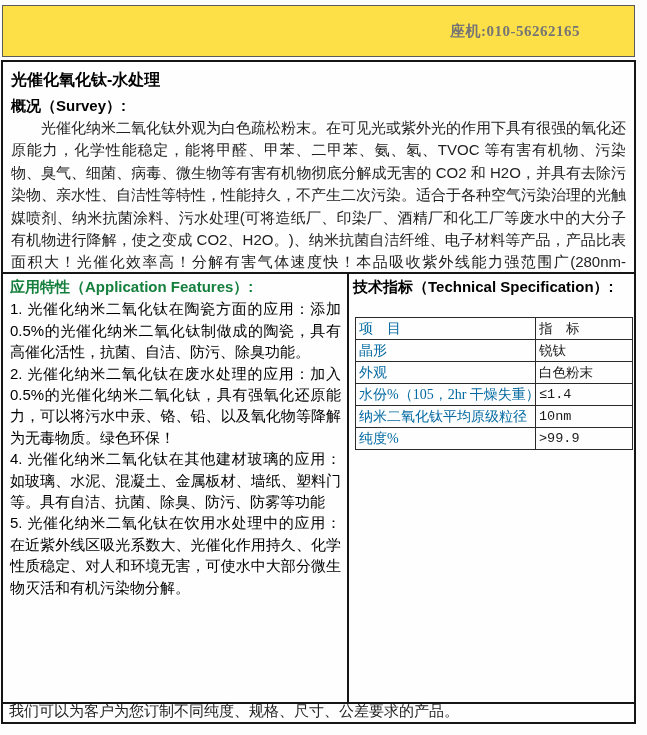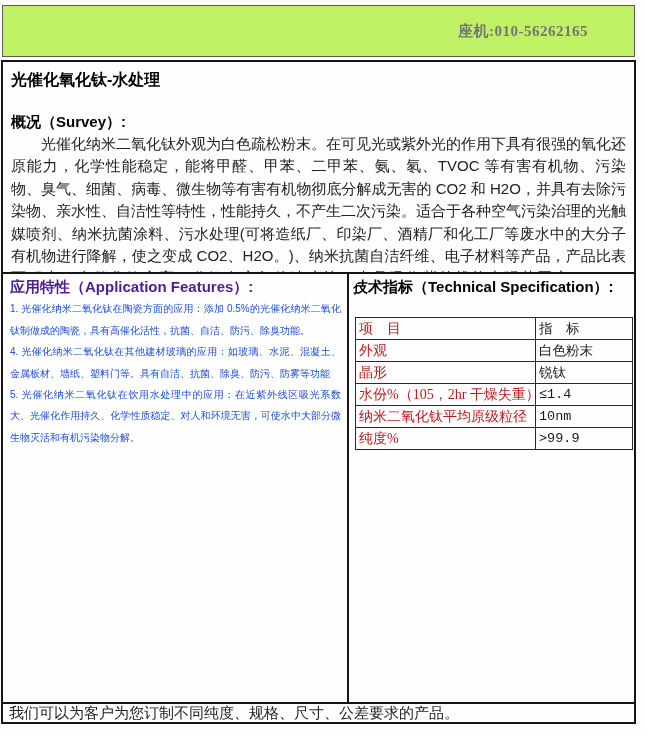--- a/index.html
+++ b/index.html
@@ -11,25 +11,25 @@
     overflow: hidden;
     position: relative;
   }
 
   
   .phone-bar {
     position: absolute;
     left: 2px; top: 5px;
     width: 633px; height: 52px;
     border: 1px solid #5a5a5a;
-    background: #bef264;
+    background: #fde047;
     display: flex;
     align-items: center;
     justify-content: flex-end;
-    padding-right: 20px;
+    padding-right: 28px;
     font-family: "Liberation Serif", serif;
     font-weight: bold;
     font-size: 15px;
     color: #757575;
     letter-spacing: .5px;
   }
   .phone-bar .sep { width: 26px; }
 
   
   .main-box {
@@ -53,21 +53,21 @@
     font-weight: bold;
     color: #000;
     line-height: 26px;
     margin-top: 2px;
   }
   .survey-heading {
     font-size: 15px;
     font-weight: bold;
     color: #000;
     line-height: 23px;
-    margin-top: 17px;
+    margin-top: 1px;
   }
   .survey-body {
     font-size: 15px;
     line-height: 22.4px;
     text-indent: 2em;
     text-align: justify;
     color: #222;
   }
 
   
@@ -79,34 +79,33 @@
   }
   .left-col {
     width: 346px;
     border-right: 2px solid #151515;
     padding: 2px 6px 0 7px;
     overflow: hidden;
   }
   .features-heading {
     font-size: 15px;
     font-weight: bold;
-    color: #4c1d95;
+    color: #15803d;
     line-height: 22px;
   }
   .feature-item {
-    font-size: 10px;
+    font-size: 15px;
     line-height: 21.4px;
     text-align: justify;
-    color: #1d4ed8;
+    color: #000000;
   }
   .right-col {
     flex: 1;
     padding: 2px 4px 17px 4px;
     overflow: hidden;
-    border-radius: 29px;
   }
   .specs-heading {
     font-size: 15px;
     font-weight: bold;
     color: #000;
     line-height: 22px;
   }
 
   
   .specs-table {
@@ -120,36 +119,37 @@
     border: 1px solid #2a2a2a;
     height: 22px;
     padding: 0 3px;
     vertical-align: middle;
     white-space: nowrap;
     overflow: hidden;
   }
   .specs-table .name-cell {
     width: 180px;
     font-family: "Liberation Serif", serif;
-    color: #b91c1c;
+    color: #0369a1;
   }
   .specs-table .value-cell {
     width: 97px;
     font-family: Liberation Mono, monospace;
     font-size: 13.5px;
     color: #1a1a1a;
   }
 
   
   .section-footer {
     flex: 1;
     border-top: 2px solid #151515;
     padding: 0 6px;
     display: flex;
     align-items: center;
+    font-family: Liberation Mono, monospace;
   }
   .footer-note {
     font-size: 15px;
     color: #222;
     line-height: 18px;
   }
 </style>
 </head>
 <body>
 
@@ -164,40 +164,41 @@
     <div class="page-title">光催化氧化钛-水处理</div>
     <div class="survey-heading">概况（Survey）:</div>
     <div class="survey-body">光催化纳米二氧化钛外观为白色疏松粉末。在可见光或紫外光的作用下具有很强的氧化还原能力，化学性能稳定，能将甲醛、甲苯、二甲苯、氨、氡、TVOC 等有害有机物、污染物、臭气、细菌、病毒、微生物等有害有机物彻底分解成无害的 CO2 和 H2O，并具有去除污染物、亲水性、自洁性等特性，性能持久，不产生二次污染。适合于各种空气污染治理的光触媒喷剂、纳米抗菌涂料、污水处理(可将造纸厂、印染厂、酒精厂和化工厂等废水中的大分子有机物进行降解，使之变成 CO2、H2O。)、纳米抗菌自洁纤维、电子材料等产品，产品比表面积大！光催化效率高！分解有害气体速度快！本品吸收紫外线能力强范围广(280nm-460nm)。</div>
   </div>
 
   <div class="section-cols">
 
     <div class="left-col">
       <div class="features-heading">应用特性（Application Features）:</div>
       <div class="feature-item">1. 光催化纳米二氧化钛在陶瓷方面的应用：添加 0.5%的光催化纳米二氧化钛制做成的陶瓷，具有高催化活性，抗菌、自洁、防污、除臭功能。</div>
+      <div class="feature-item">2. 光催化纳米二氧化钛在废水处理的应用：加入 0.5%的光催化纳米二氧化钛，具有强氧化还原能力，可以将污水中汞、铬、铅、以及氧化物等降解为无毒物质。绿色环保！</div>
       <div class="feature-item">4. 光催化纳米二氧化钛在其他建材玻璃的应用：如玻璃、水泥、混凝土、金属板材、墙纸、塑料门等。具有自洁、抗菌、除臭、防污、防雾等功能</div>
       <div class="feature-item">5. 光催化纳米二氧化钛在饮用水处理中的应用：在近紫外线区吸光系数大、光催化作用持久、化学性质稳定、对人和环境无害，可使水中大部分微生物灭活和有机污染物分解。</div>
 
     </div>
 
     <div class="right-col">
       <div class="specs-heading">技术指标（Technical Specification）:</div>
       <table class="specs-table">
         <tbody>
           <tr>
             <td class="name-cell">项　目</td>
             <td class="value-cell">指　标</td>
           </tr>
           <tr>
+            <td class="name-cell">晶形</td>
+            <td class="value-cell">锐钛</td>
+          </tr>
+          <tr>
             <td class="name-cell">外观</td>
             <td class="value-cell">白色粉末</td>
-          </tr>
-          <tr>
-            <td class="name-cell">晶形</td>
-            <td class="value-cell">锐钛</td>
           </tr>
           <tr>
             <td class="name-cell">水份%（105，2hr 干燥失重）</td>
             <td class="value-cell">≤1.4</td>
           </tr>
           <tr>
             <td class="name-cell">纳米二氧化钛平均原级粒径</td>
             <td class="value-cell">10nm</td>
           </tr>
           <tr>

